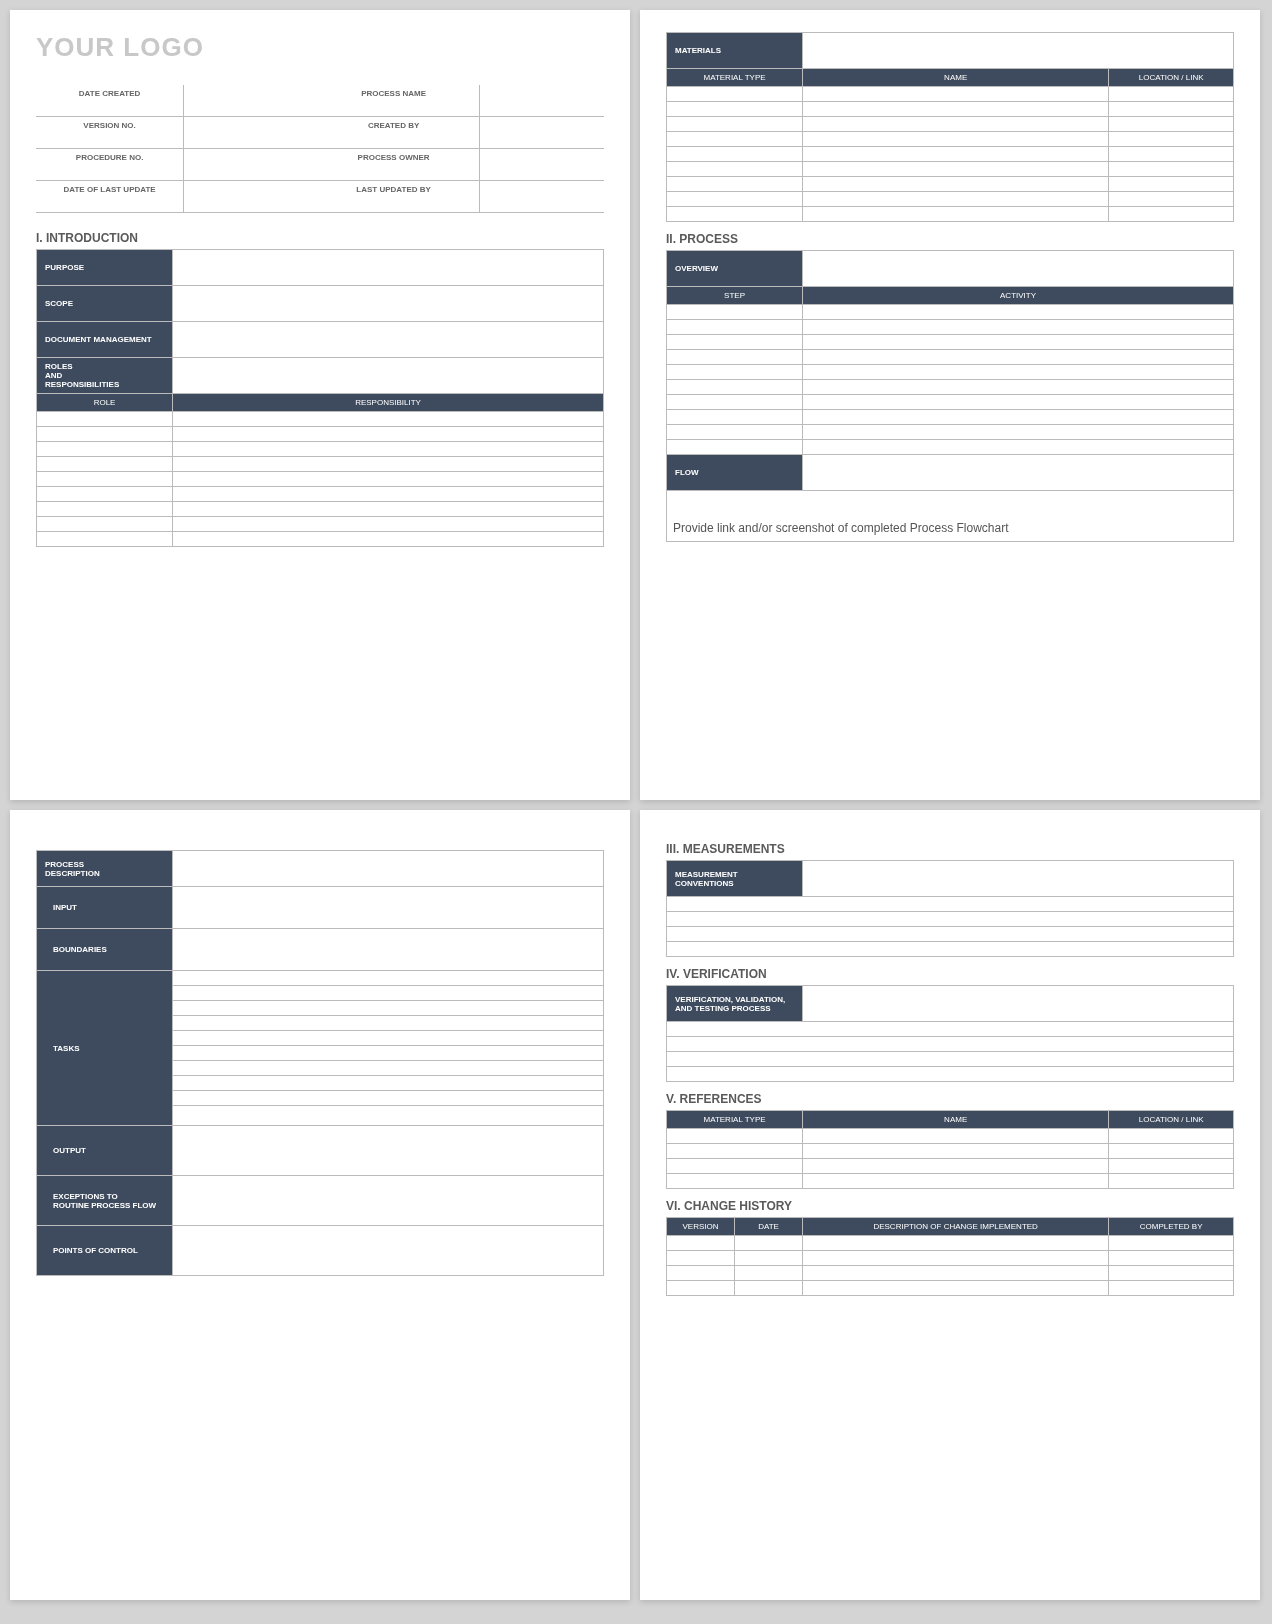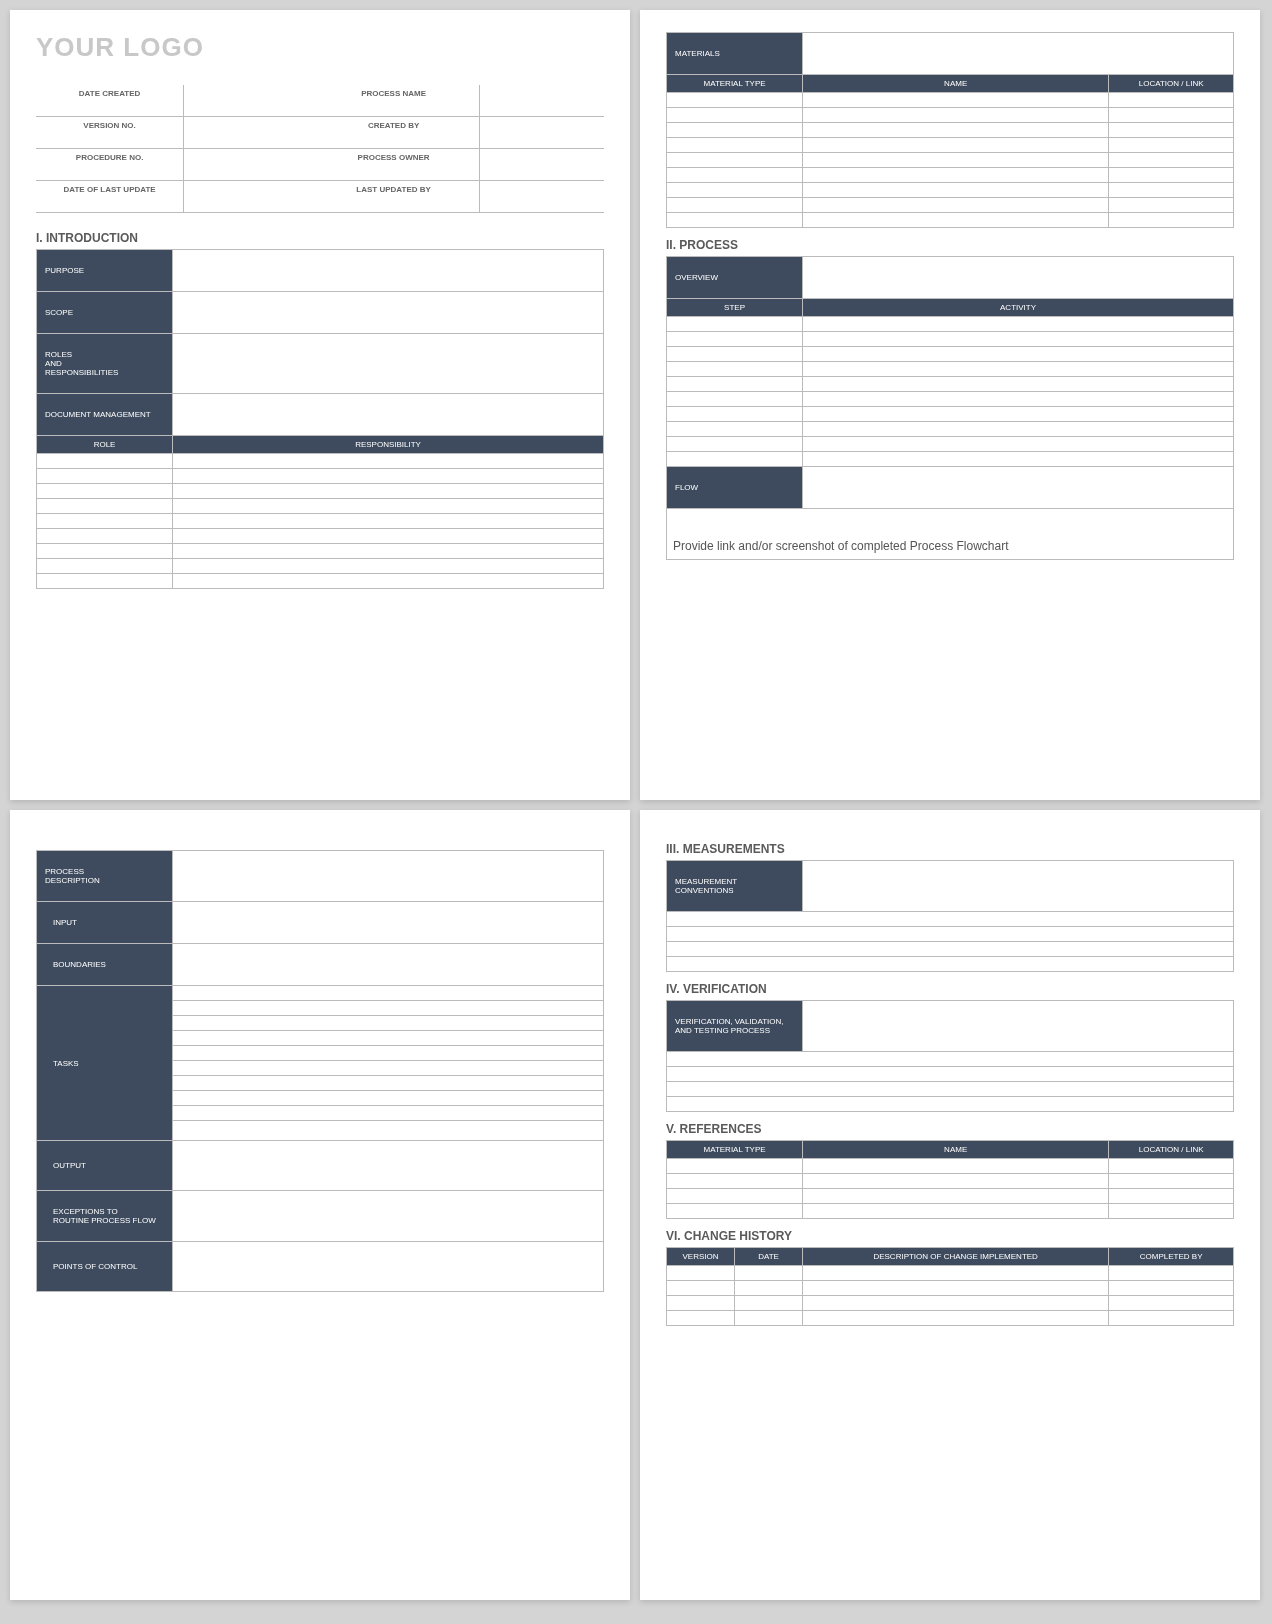--- a/index.html
+++ b/index.html
@@ -60,23 +60,23 @@
     color: #5a5a5a;
     margin: 10px 0 4px 0;
   }
 
   table.block { border-collapse: collapse; width: 100%; }
   table.block td, table.block th { border: 1px solid #bbb; }
   .dark-cell {
     background: #3e4b5e;
     color: #fff;
     font-size: 8px;
-    padding: 16px 8px;
+    padding: 4px 8px;
     vertical-align: middle;
-    font-weight: normal;
+    font-weight: bold;
   }
   .dark-cell.tall { height: 36px; }
   .dark-cell.xtall { height: 42px; }
   .header-row th {
     background: #3e4b5e;
     color: #fff;
     font-size: 8px;
     font-weight: normal;
     text-align: center;
     padding: 4px;
@@ -130,27 +130,27 @@
     <tbody>
         <tr>
           <td class="dark-cell tall" style="width:24%">PURPOSE</td>
           <td class="empty-cell-big"></td>
         </tr>
     <tr>
           <td class="dark-cell tall">SCOPE</td>
           <td class="empty-cell-big"></td>
         </tr>
     <tr>
+          <td class="dark-cell tall">DOCUMENT MANAGEMENT</td>
+          <td class="empty-cell-big"></td>
+        </tr>
+    <tr>
           <td class="dark-cell tall" style="white-space:pre-line">ROLES
 AND
 RESPONSIBILITIES</td>
-          <td class="empty-cell-big"></td>
-        </tr>
-    <tr>
-          <td class="dark-cell tall">DOCUMENT MANAGEMENT</td>
           <td class="empty-cell-big"></td>
         </tr>
     <tr class="header-row">
           <th style="width:24%">ROLE</th>
           <th>RESPONSIBILITY</th>
         </tr>
     <tr>
           <td class="empty-cell"></td>
           <td class="empty-cell"></td>
         </tr>

